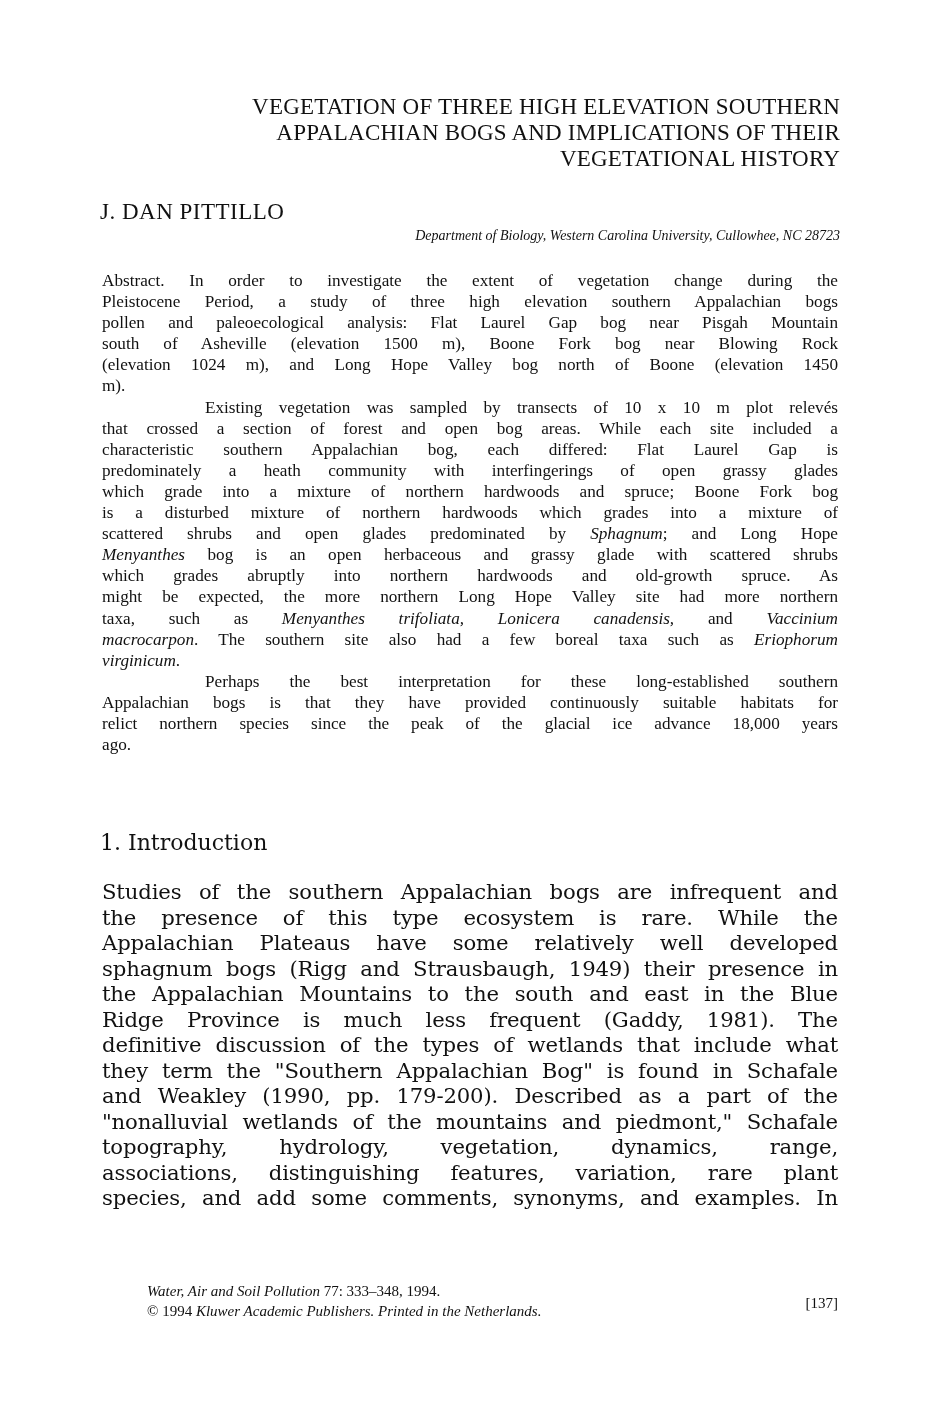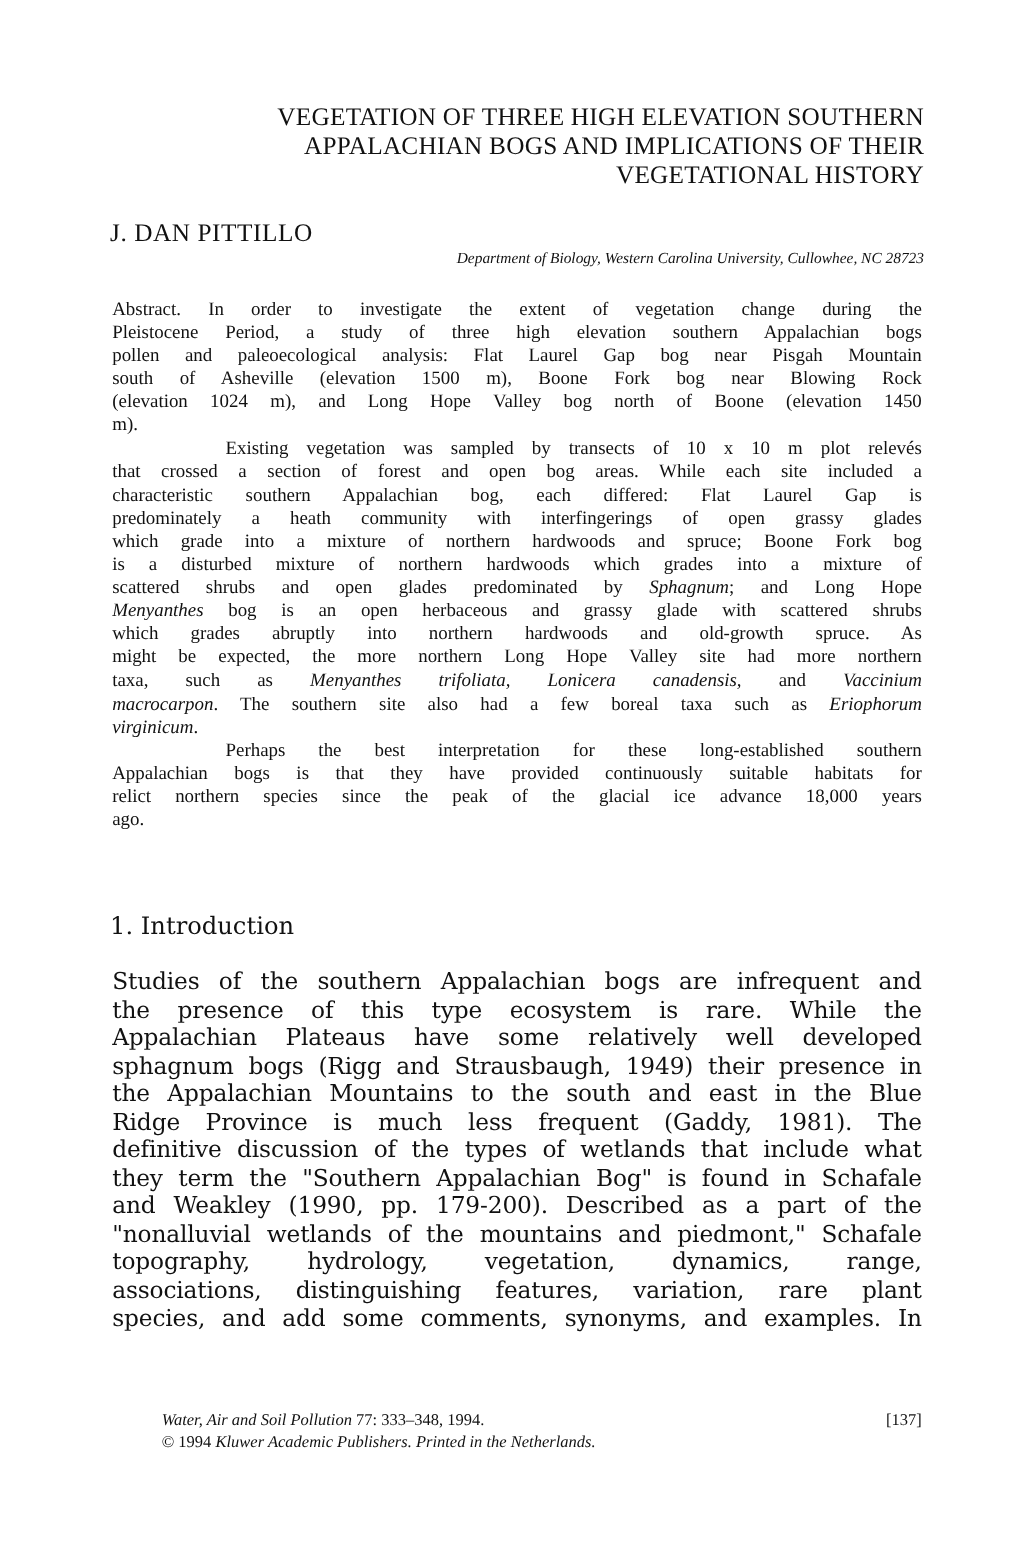--- a/index.html
+++ b/index.html
@@ -35,21 +35,21 @@
     }
     .intro {
       position: absolute; left: 102px; width: 736px; top: 879px;
       font-family: "DejaVu Serif", serif; font-size: 21.2px; line-height: 25.5px; letter-spacing: -0.15px;
     }
     .footer {
       position: absolute; left: 102px; width: 736px; top: 1281px;
       font-family: "Liberation Serif", serif; font-size: 15px; line-height: 20px;
     }
     .footer .row { position: relative; height: 20px; margin-left: 45px; }
-    .footer .pagenum { position: absolute; right: 0; top: 0; font-style: normal; padding-left: 47px; }
+    .footer .pagenum { position: absolute; right: 0; top: 12px; font-style: normal; padding-left: 47px; }
   </style>
 </head>
 <body>
 
 <div class="page">
 
   <div class="title">
     <div>VEGETATION OF THREE HIGH ELEVATION SOUTHERN</div>
     <div>APPALACHIAN BOGS AND IMPLICATIONS OF THEIR</div>
     <div>VEGETATIONAL HISTORY</div>

